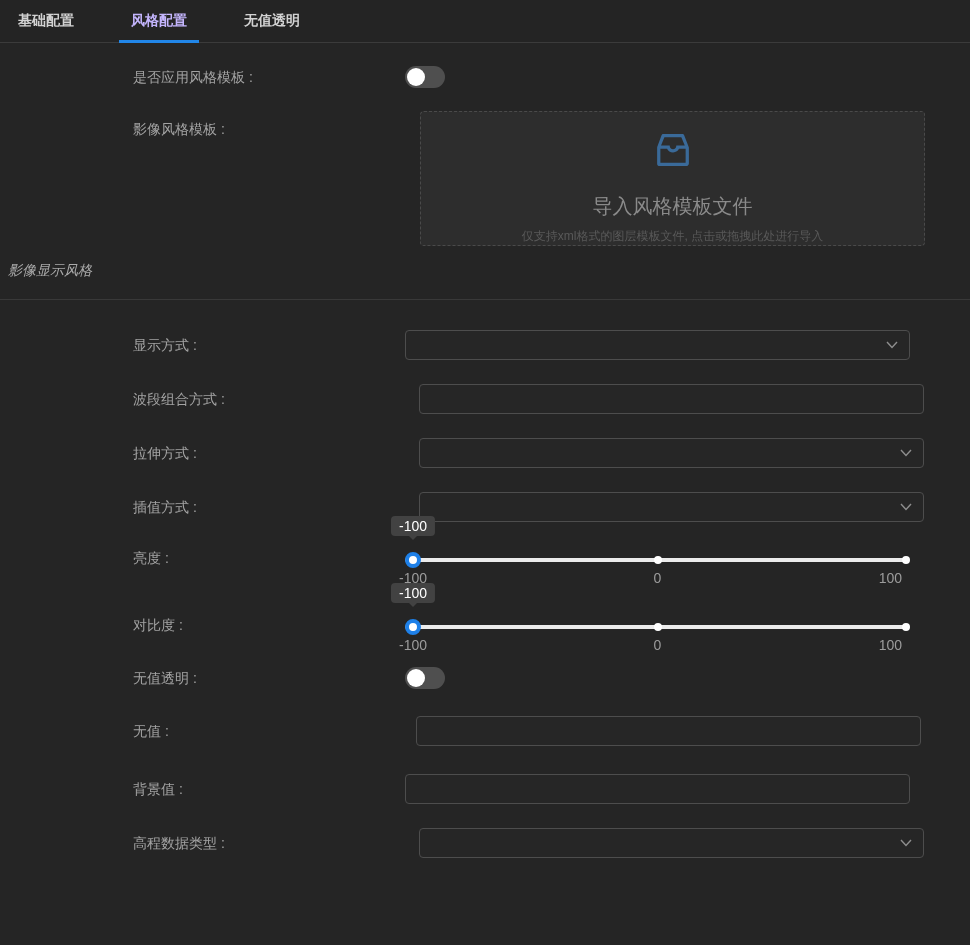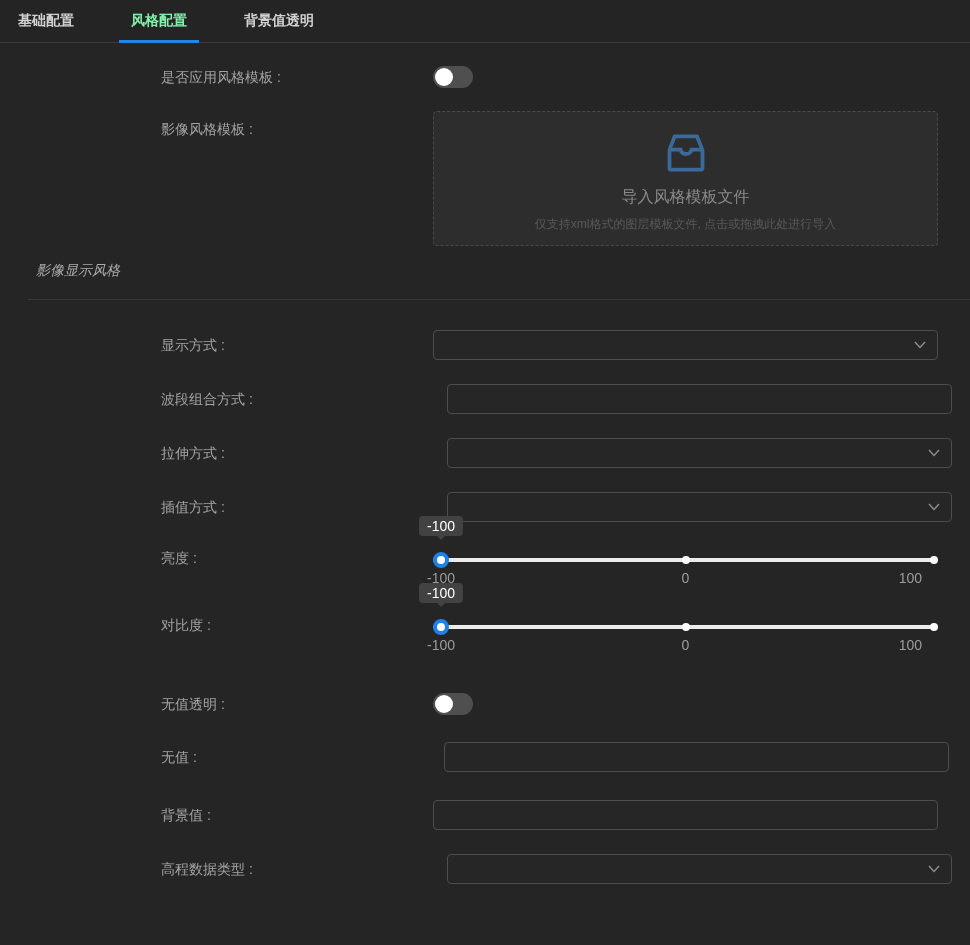--- a/index.html
+++ b/index.html
@@ -22,30 +22,30 @@
   .tab {
     position:relative;
     padding:0 12px;
     margin-right:33px;
     display:flex;
     align-items:center;
     color:#d2d2d2;
     font-weight:600;
     cursor:pointer;
   }
-  .tab.active { color:#86efac; }
+  .tab.active { color:#c4b5fd; }
   .tab.active::after {
     content:"";
     position:absolute;
     left:0; right:0; bottom:-1px;
     height:3px;
     background:#2186e8;
   }
   
-  .content { padding-top:23px;padding-left:28px; }
+  .content { padding-top:23px; }
   .row { display:flex; padding-left:133px; }
   .row .label { width:272px; color:#a3a3a3; flex:none; }
   .control { width:505px; flex:none; }
   
   .row-switch { height:22px; }
   .row-switch .label { line-height:22px; }
   .switch {
     position:relative;
     width:40px; height:22px;
     border-radius:11px;
@@ -53,35 +53,35 @@
     cursor:pointer;
   }
   .switch .knob {
     position:absolute;
     top:2px; left:2px;
     width:18px; height:18px;
     border-radius:50%;
     background:#ffffff;
   }
   
-  .row-upload { margin-top:23px; }
+  .row-upload { margin-top:23px;gap:15px; }
   .row-upload .label { padding-top:10px; }
   .upload-box {
     width:505px; height:135px;
     background:#2d2d2d;
     border:1px dashed #4a4a4a;
     border-radius:4px;
     display:flex;
     flex-direction:column;
     align-items:center;
     padding-top:19px;
     cursor:pointer;
   }
   .upload-box .inbox { width:44px; height:44px; color:#3a6a99; }
-  .upload-title { margin-top:12px; font-size:16px; color:#8a8a8a; }
+  .upload-title { margin-top:24px; font-size:20px; color:#8a8a8a; }
   .upload-hint  { margin-top:8px;  font-size:12px; color:#595959; }
   
   .section-head {
     margin-top:16px;
     padding:0 0 19px 8px;
     border-bottom:1px solid #393939;
     color:#ababab;
     font-style:italic;
   }
   .rows { padding-top:30px; }
@@ -129,21 +129,21 @@
     border:4px solid #1e80e8;
     cursor:grab;
   }
   .slider .marks {
     position:absolute; left:0; right:0; top:42px;
     height:16px;
     color:#9c9c9c; font-size:14px;
   }
   .slider .m-start { position:absolute; left:8px; transform:translateX(-50%); }
   .slider .m-mid   { position:absolute; left:50%; transform:translateX(-50%); }
-  .slider .m-end   { position:absolute; right:16px; }
+  .slider .m-end   { position:absolute; right:8px; }
   .tooltip {
     position:absolute; top:-12px; left:8px;
     transform:translateX(-50%);
     background:#424242; color:#ffffff;
     border-radius:4px;
     padding:2px 8px;
     font-size:14px;
     white-space:nowrap;
   }
   .tooltip::after {
@@ -153,36 +153,36 @@
     transform:translateX(-50%);
     border:5px solid transparent;
     border-top-color:#424242;
   }
   
   .mt6  { margin-top:6px; }
   .mt9  { margin-top:9px; }
   .mt24 { margin-top:24px;gap:14px; }
   .mt27 { margin-top:27px;gap:11px; }
   .mt28 { margin-top:28px; }
-  .mt30 { margin-top:40px; }
+  .mt30 { margin-top:14px; }
 </style>
 </head>
 <body>
 
 <div>
 
   <div class="tabbar">
     <div class="tab">
       <span>基础配置</span>
     </div>
     <div class="tab active">
       <span>风格配置</span>
     </div>
     <div class="tab">
-      <span>背景值透明</span>
+      <span>无值透明</span>
     </div>
   </div>
 
   <div class="content">
 
     <div class="row row-switch">
       <div class="label">是否应用风格模板 :</div>
       <div class="control">
         <div class="switch">
           <div class="knob"></div>

